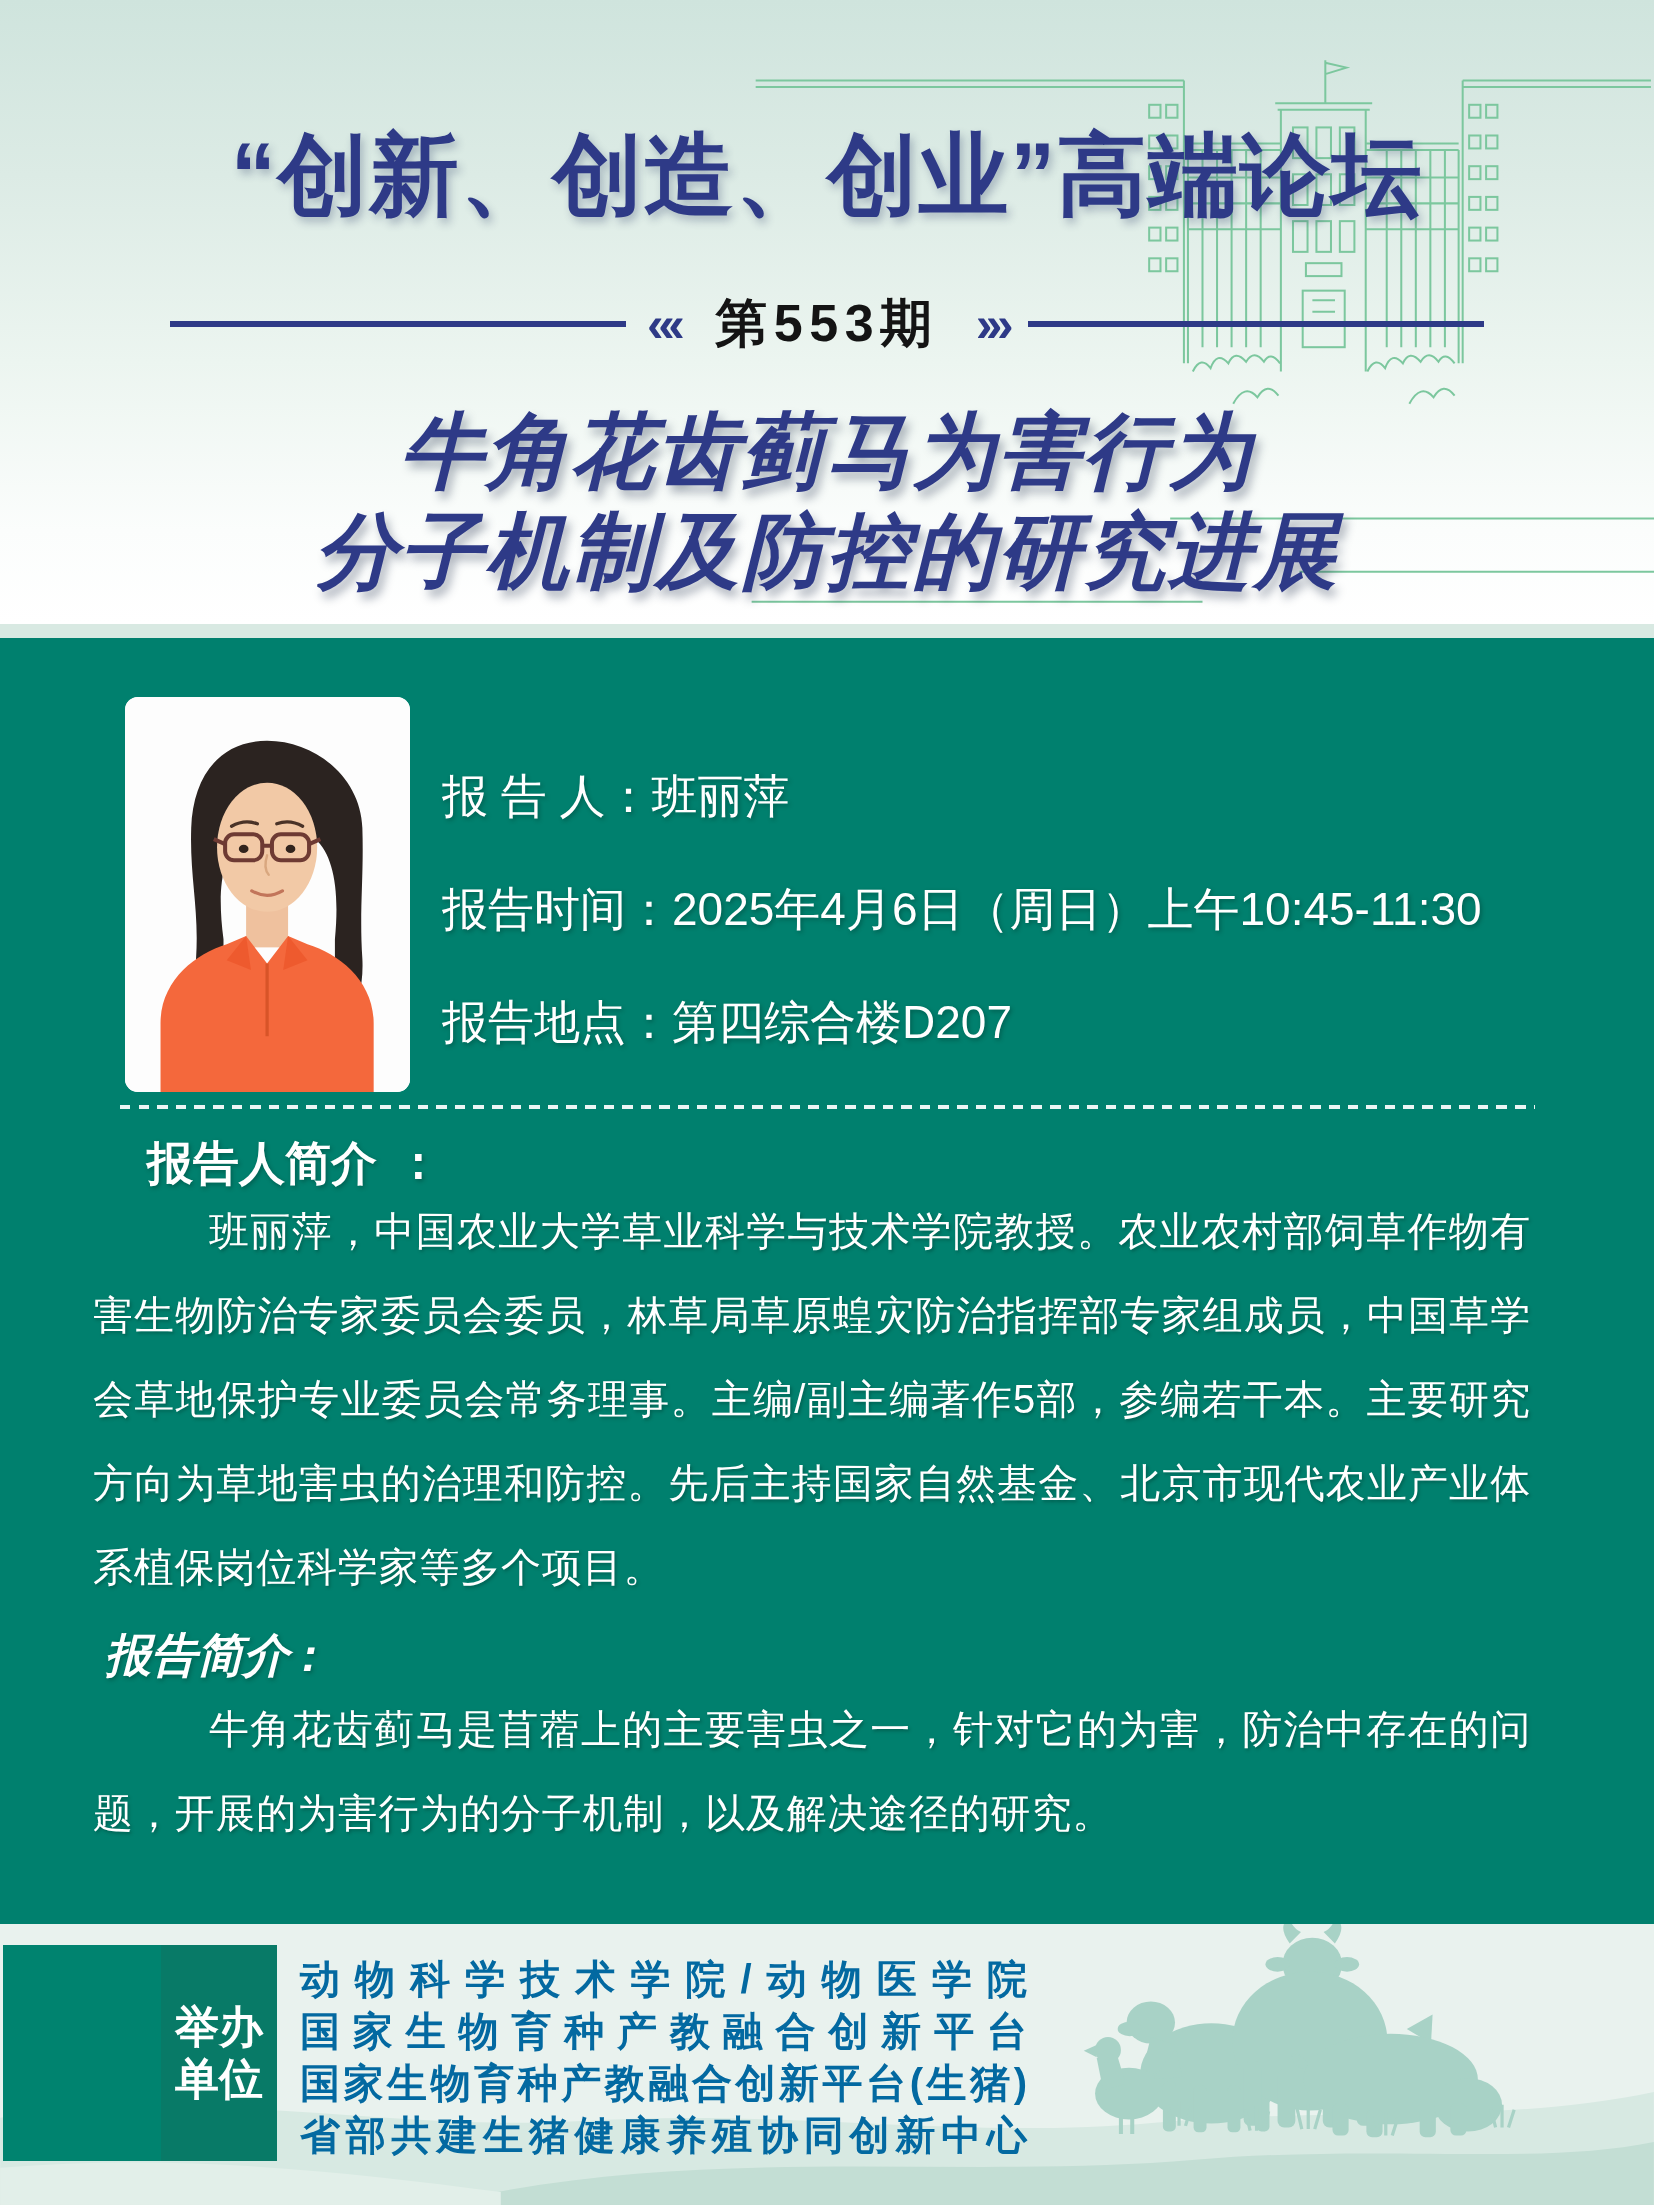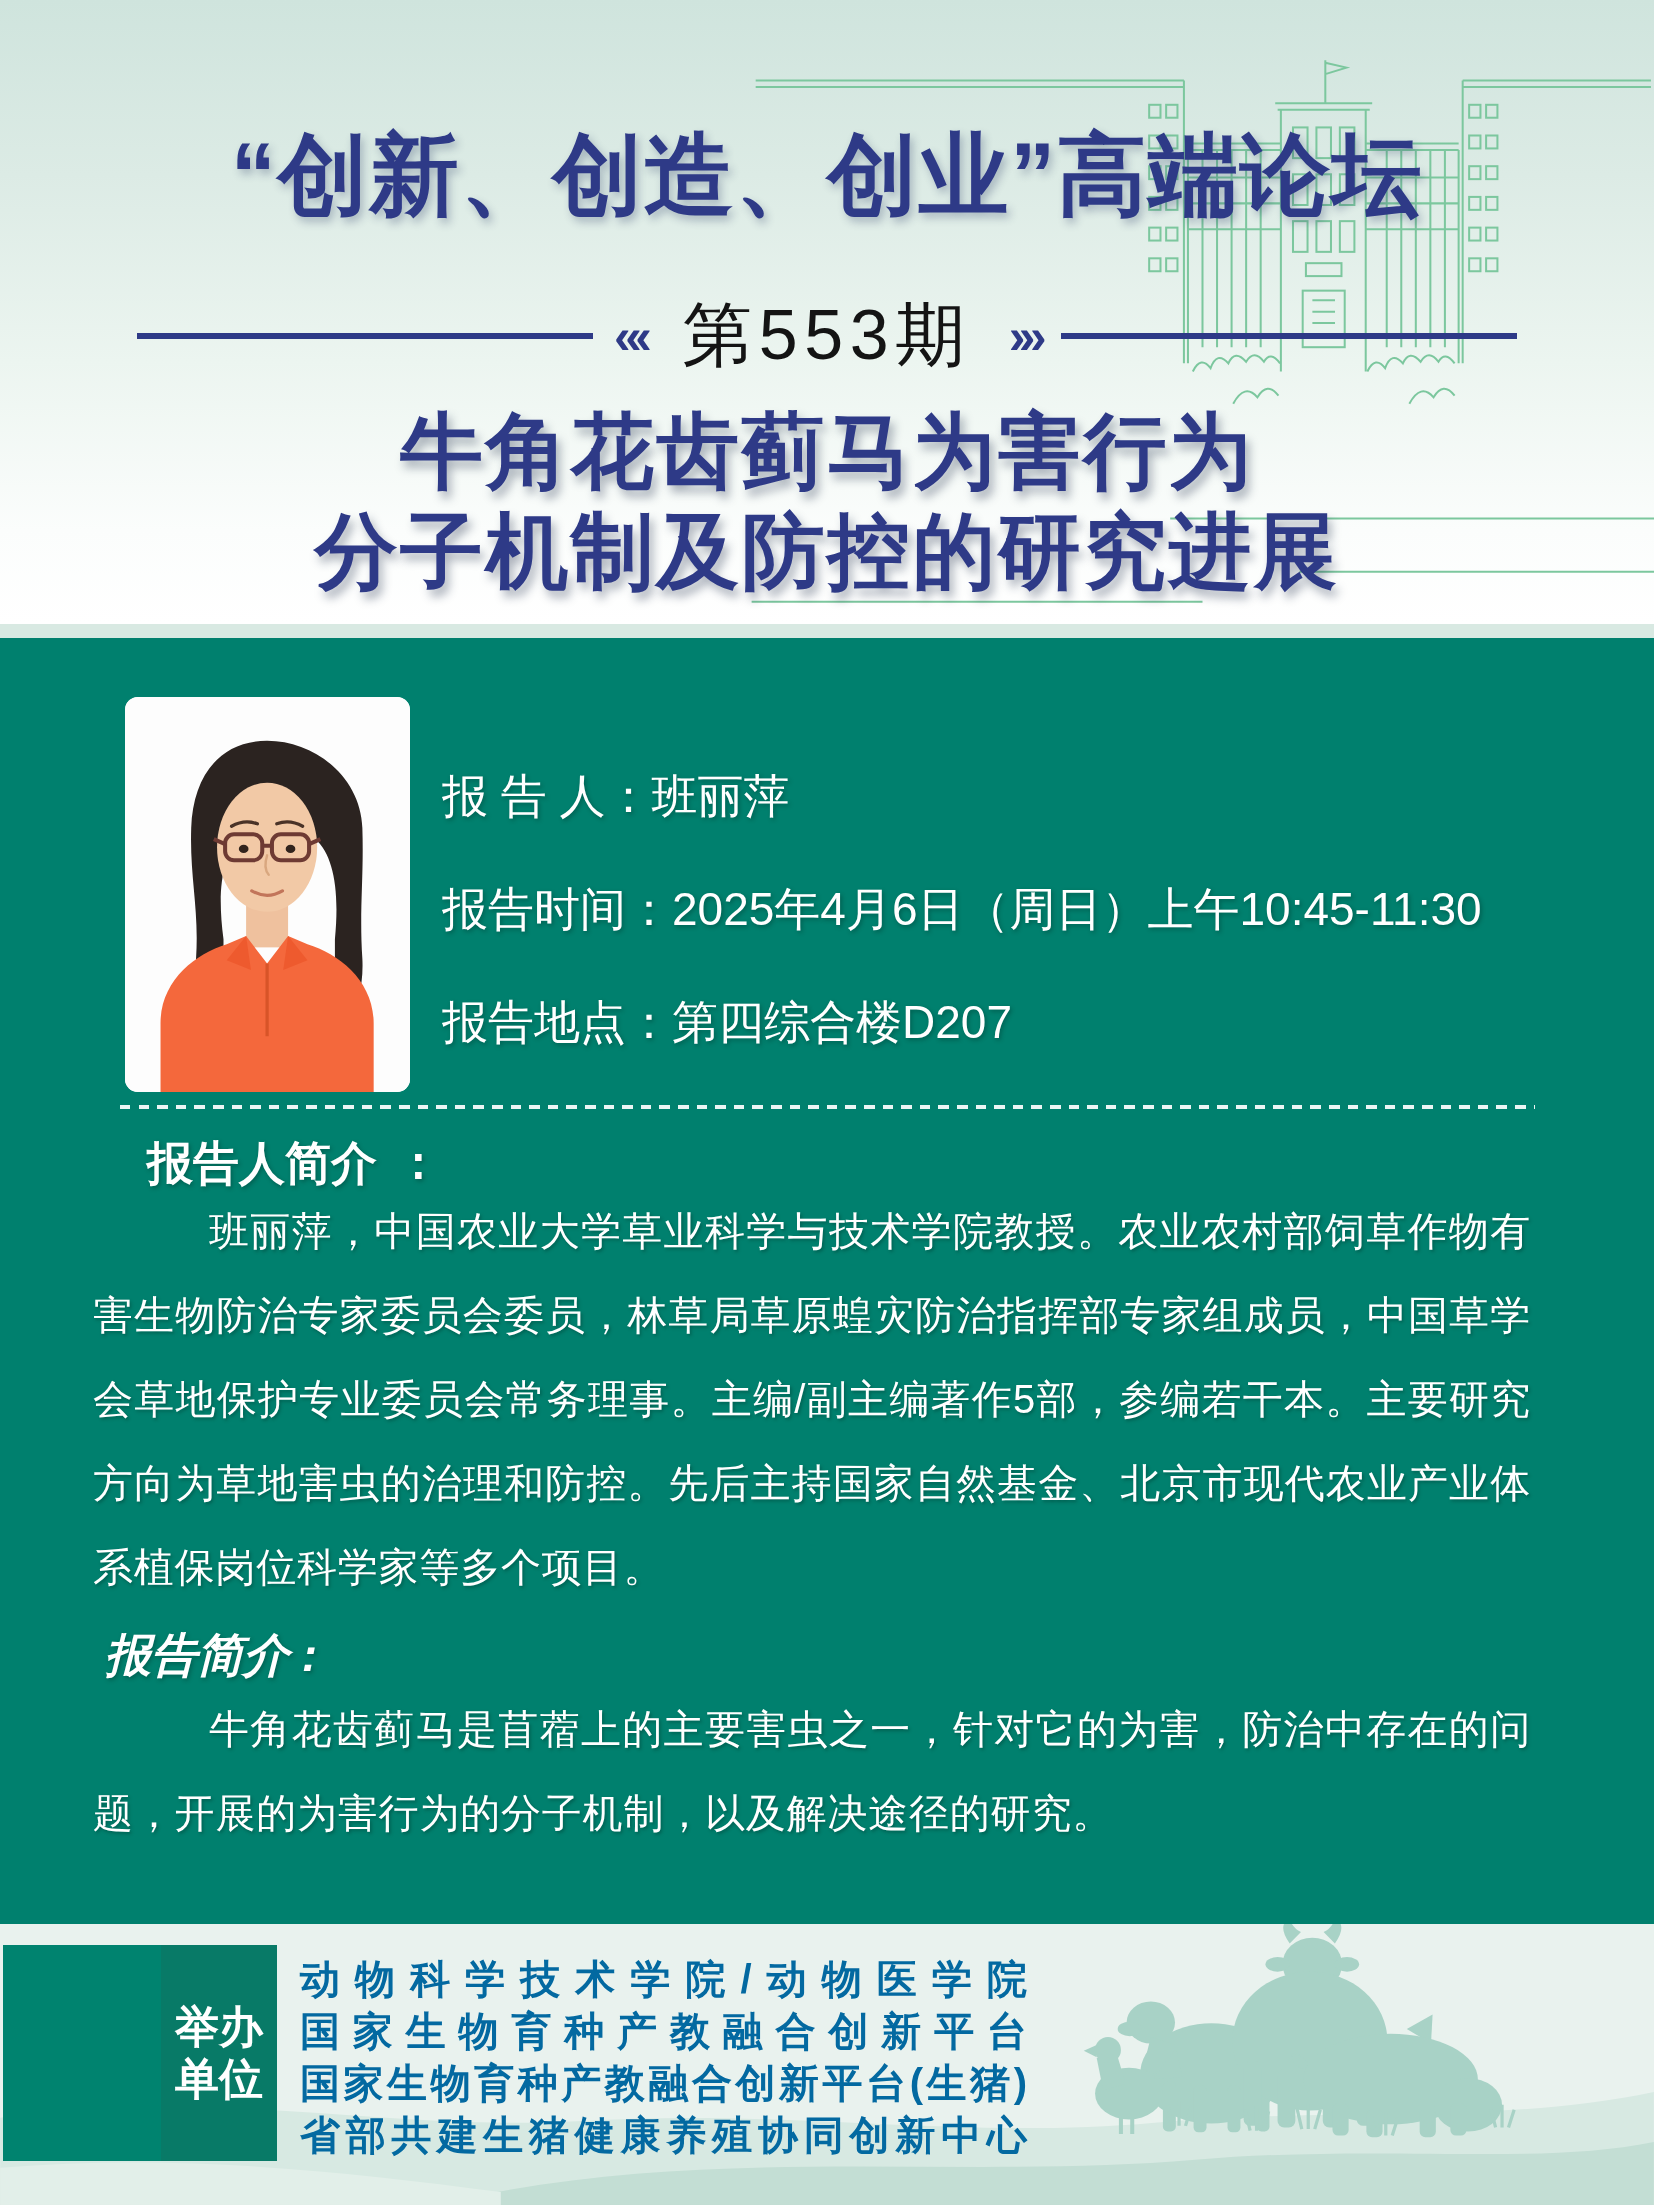--- a/index.html
+++ b/index.html
@@ -17,25 +17,26 @@
     position:absolute; left:0; top:115px; width:1654px; text-align:center;
     font-size:90px; font-weight:700; color:#2e3a87; letter-spacing:1.6px; z-index:2;
     text-shadow:3.2px 4.8px 8px rgba(40,55,100,.30);
   }
   .issue-row {
     position:absolute; left:0; top:289px; width:1654px; z-index:2;
     display:flex; align-items:center; justify-content:center; gap:21px;
   }
   .issue-line { width:456px; height:5.7px; background:#2e3a87; }
   .chevrons { font-size:50px; font-weight:700; color:#2e3a87; letter-spacing:-6.5px; line-height:1; }
-  .issue-label { font-size:70px; font-weight:400; color:#141414; letter-spacing:6.5px; padding:0 16px; }
+  .issue-label { font-size:52px; font-weight:700; color:#141414; letter-spacing:6.5px; padding:0 16px; }
   .talk-title {
     position:absolute; left:0; top:402px; width:1654px; text-align:center; z-index:2;
     font-size:83px; font-weight:700; color:#2e3a87; line-height:100px; letter-spacing:2.4px;
     text-shadow:4px 6.5px 9.7px rgba(25,40,70,.35);
+    font-style:italic;
   }
 
   
   .strip { position:absolute; left:0; top:624px; width:1654px; height:14.5px; background:#d8e9e2; }
 
   
   .teal-panel { position:absolute; left:0; top:638px; width:1654px; height:1286px; background:#00806e; }
 
   .photo-card {
     position:absolute; left:125px; top:697px; width:285px; height:395px;

